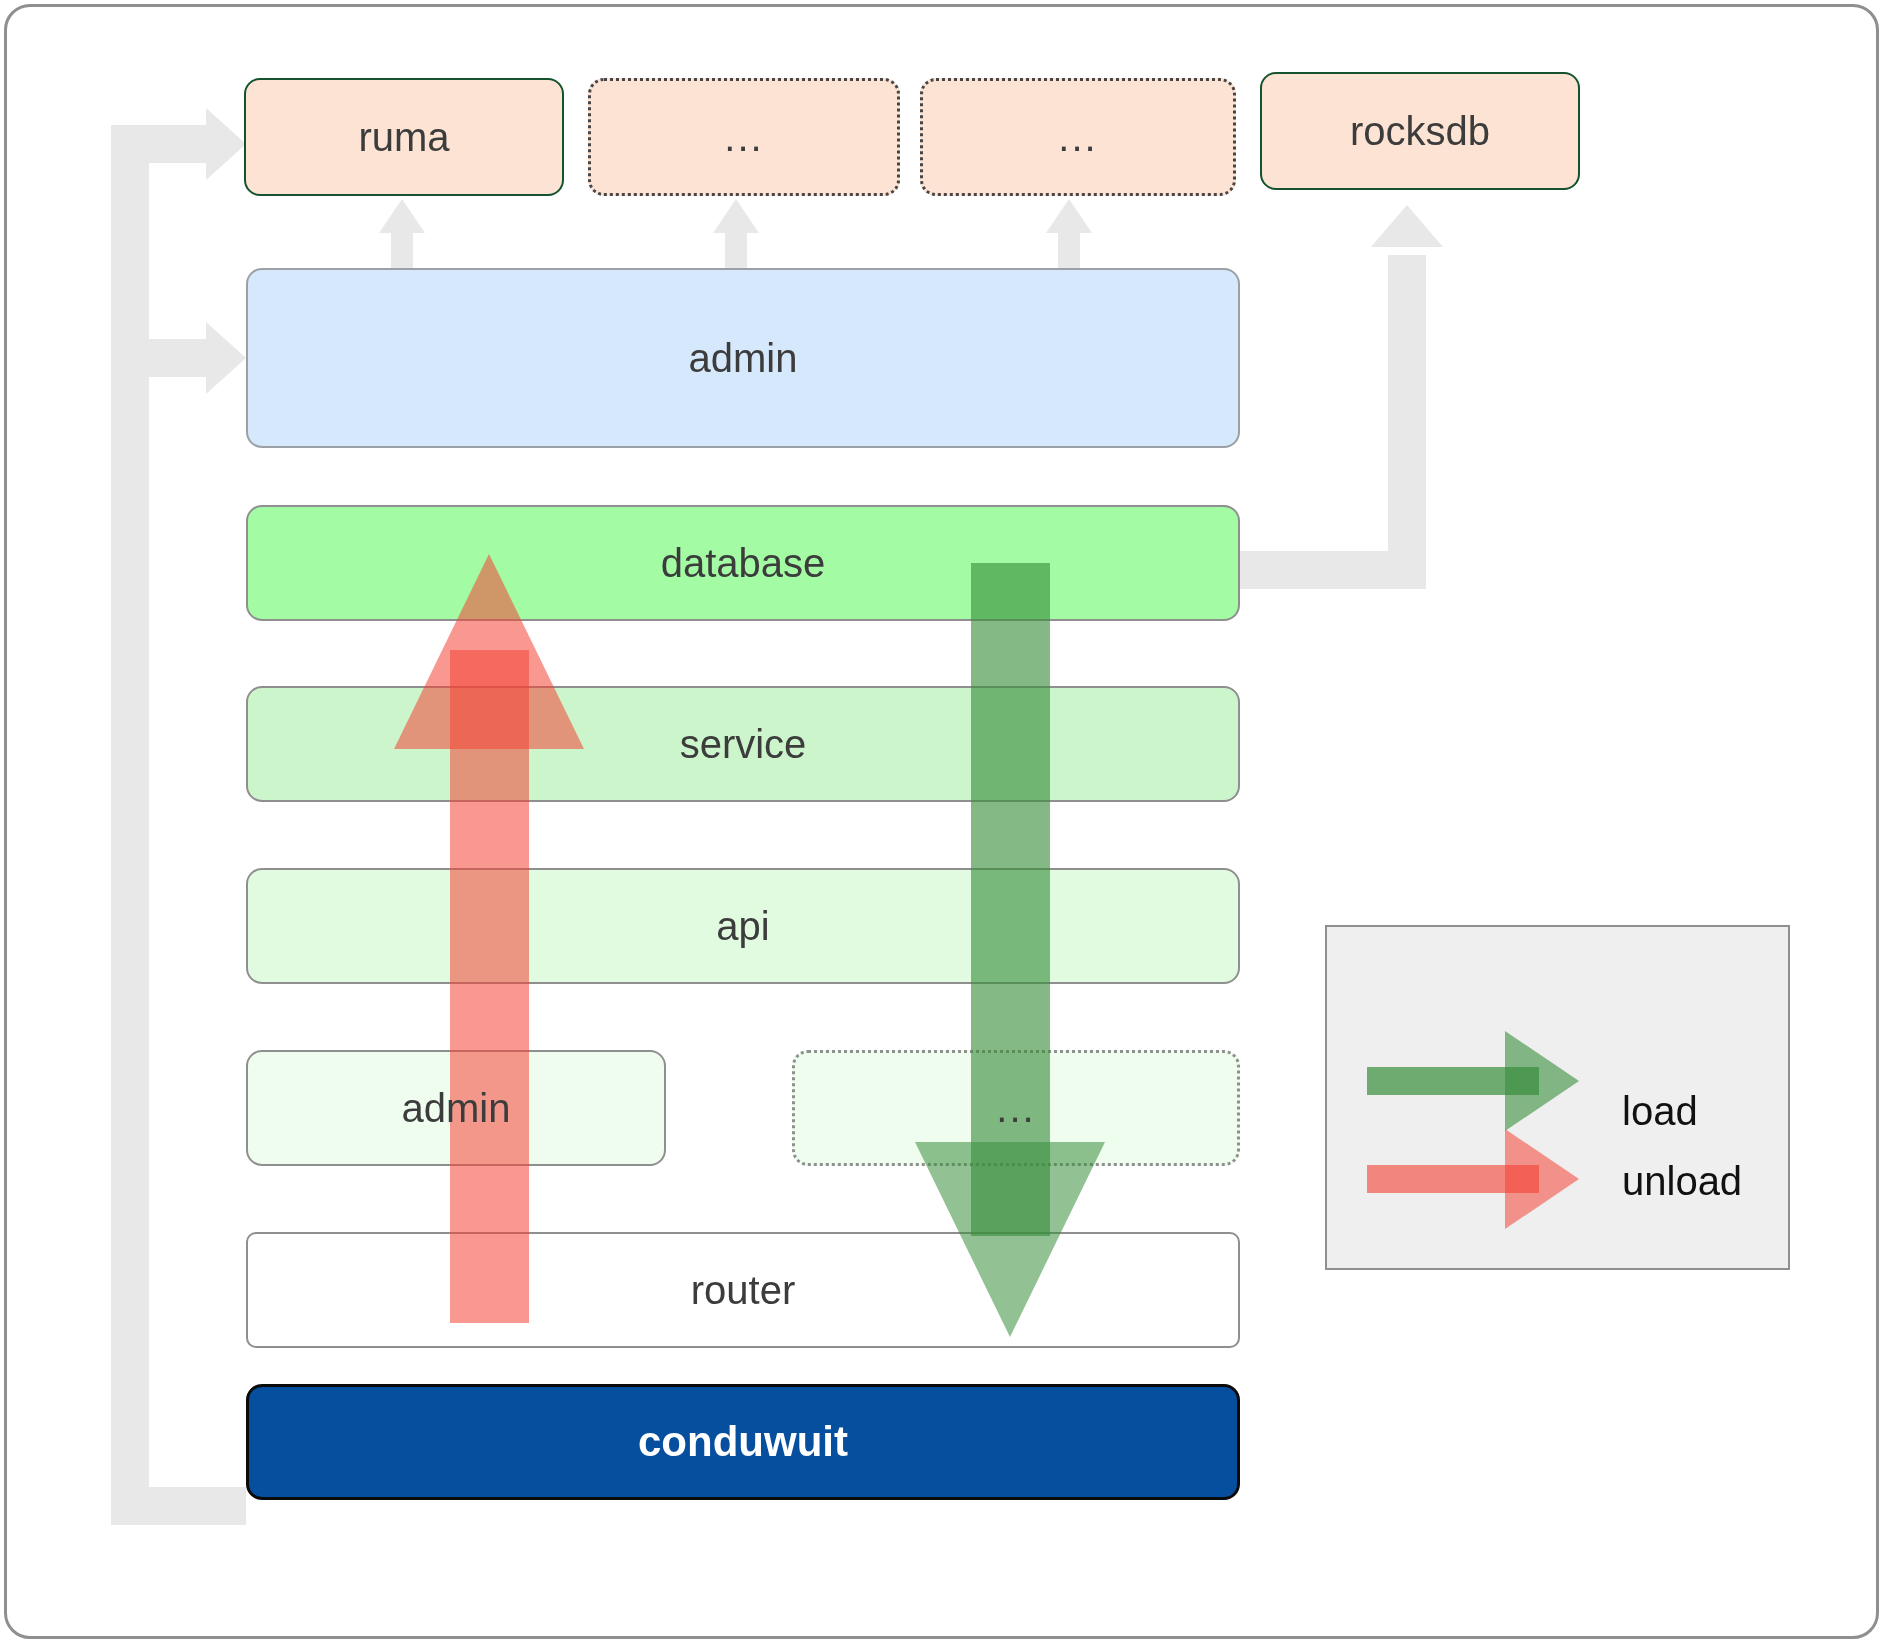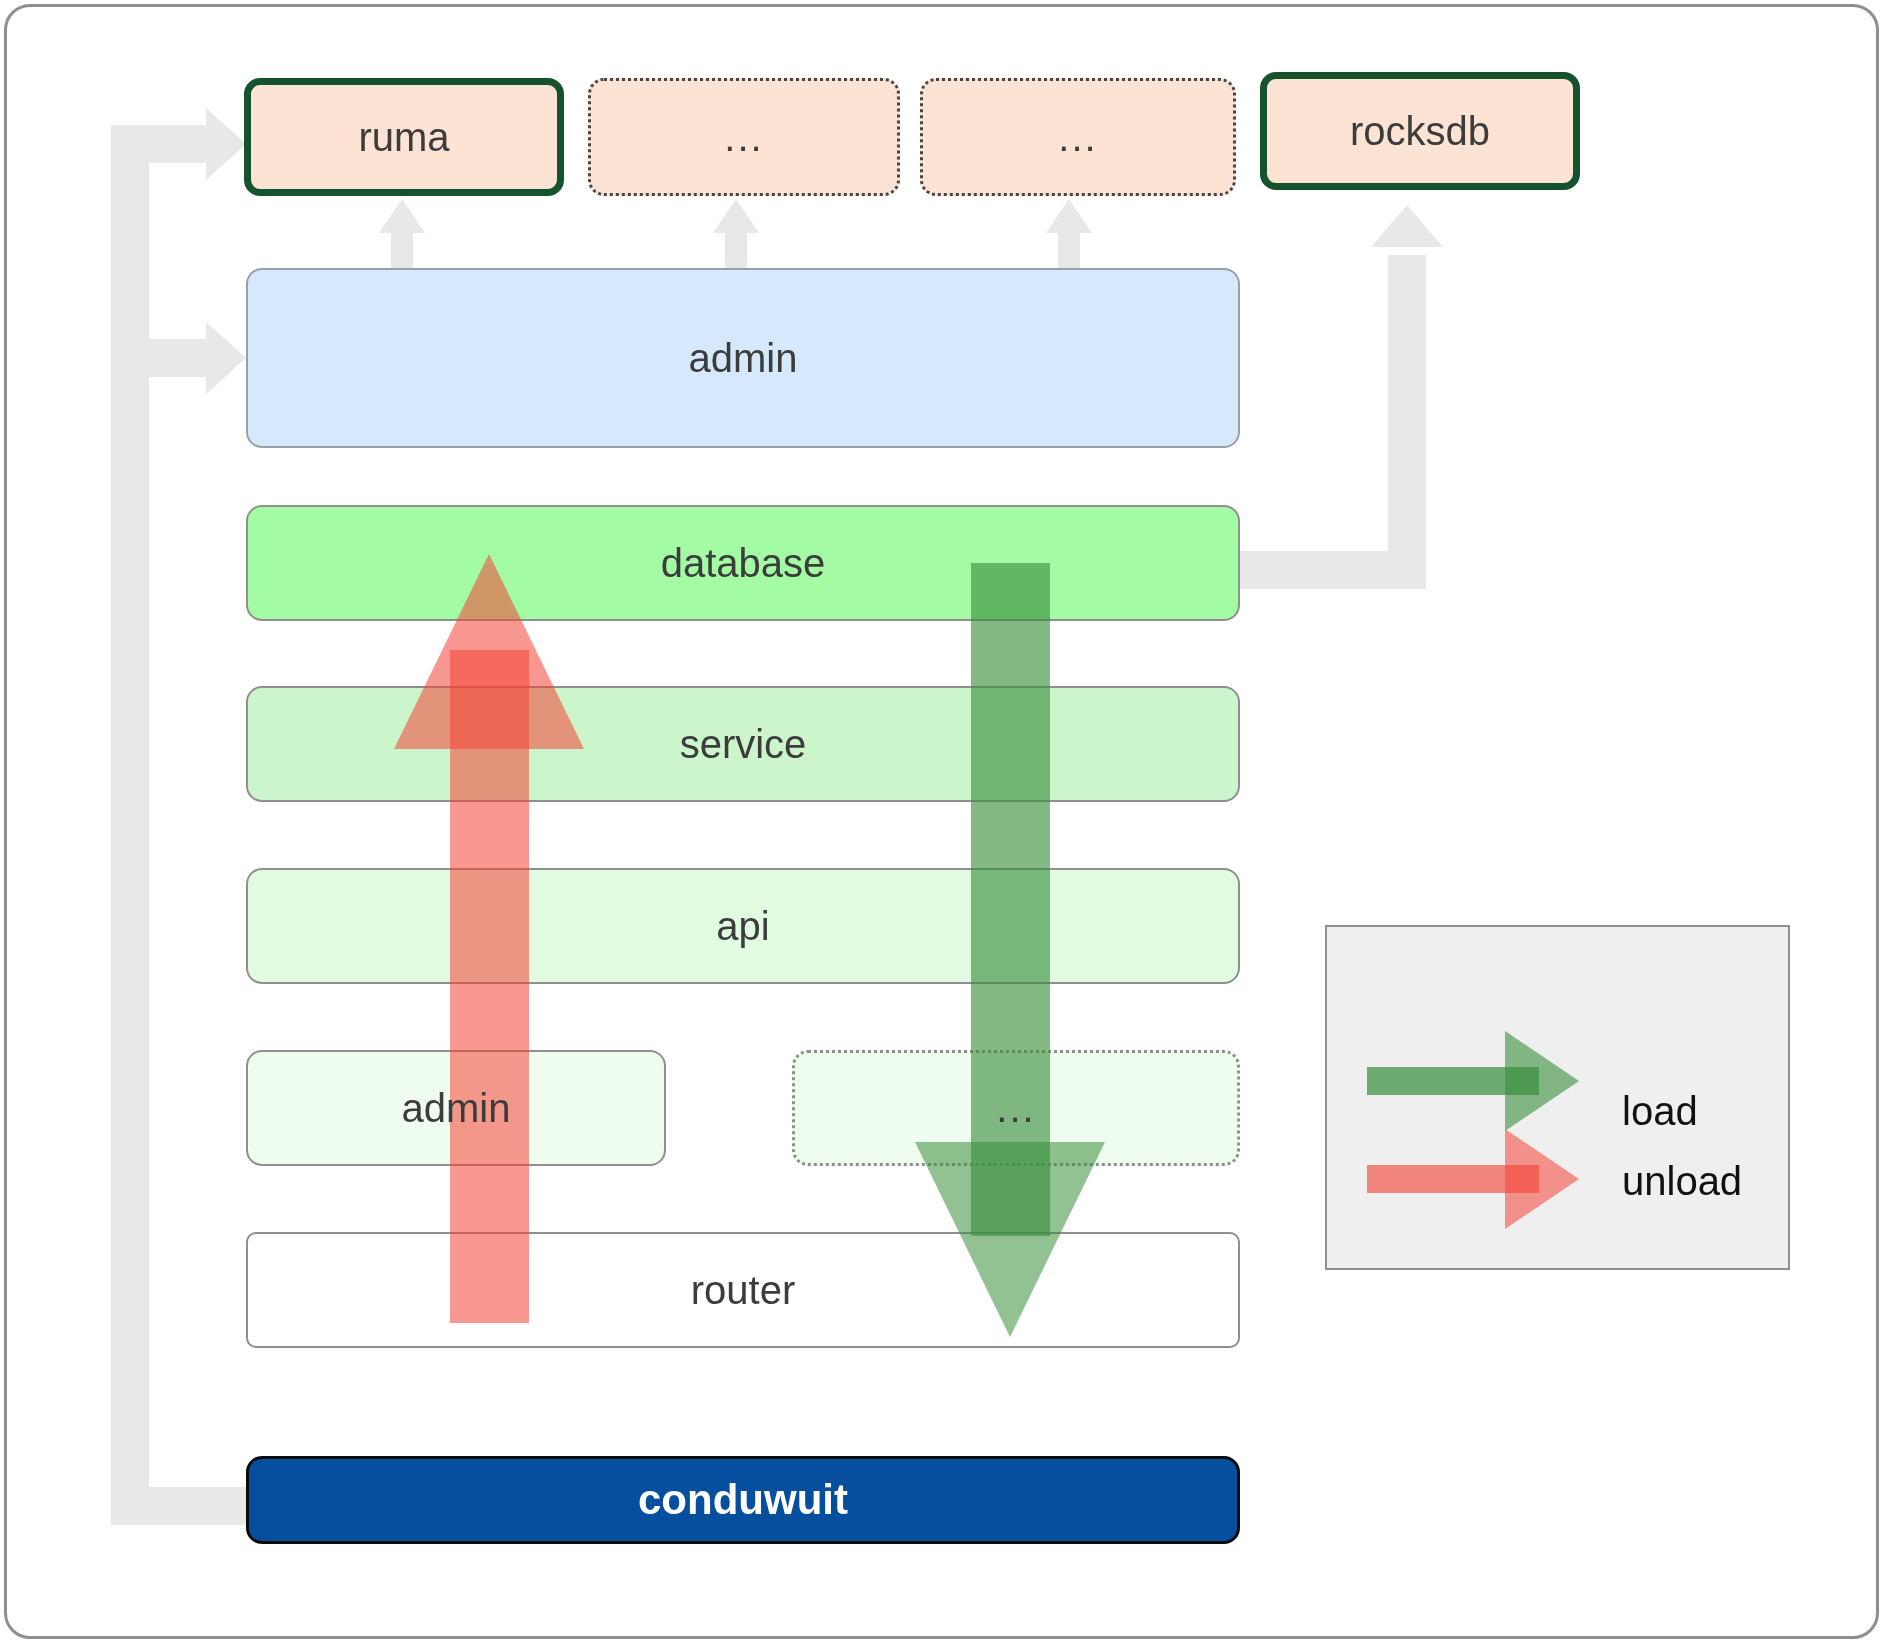--- a/index.html
+++ b/index.html
@@ -45,21 +45,21 @@
     line-height: 1;
   }
   .dots {
     letter-spacing: 2px;
     font-size: 40px;
   }
 
   
   .dep {
     background: #fce3d3;
-    border: 7px solid #14532d;
+    border: 2px solid #14532d;
     border-radius: 16px;
   }
   .dep.dotted {
     border: 3px dotted #4a4545;
   }
 
   
   .core {
     background: #d6e8fb;
     border: 2px solid #9aa0a6;
@@ -229,21 +229,21 @@
   <div class="box layer" style="left:246px; top:1232px; width:994px; height:116px; background:#ffffff;border-radius:10px;">
     <span class="lbl">router</span>
   </div>
 
   <div class="flow-head head-up-red" style="left:394px; top:554px;"></div>
   <div class="flow-tail tail-red" style="left:450px; top:650px; width:79px; height:673px;"></div>
 
   <div class="flow-tail tail-green" style="left:971px; top:563px; width:79px; height:673px;"></div>
   <div class="flow-head head-down-green" style="left:915px; top:1142px;"></div>
 
-  <div class="box conduwuit" style="left:246px; top:1456px; width:994px; height:88px;">
+  <div class="box conduwuit" style="left:246px; top:1384px; width:994px; height:116px;">
     <span class="lbl">conduwuit</span>
   </div>
 
   <div id="legend" style="left:1325px; top:925px; width:465px; height:345px;">
 
     <div class="lg-row" style="left:0; top:0; width:100%; height:100%;">
       <div class="lg-tail" style="left:40px; top:140px; width:172px; height:28px; background:rgba(56,142,60,0.70);"></div>
       <div class="lg-head" style="left:178px; top:104px; border-left:74px solid rgba(56,142,60,0.60);"></div>
       <div class="lg-label" style="left:295px; top:136px;margin-top:28px;">load</div>
     </div>

